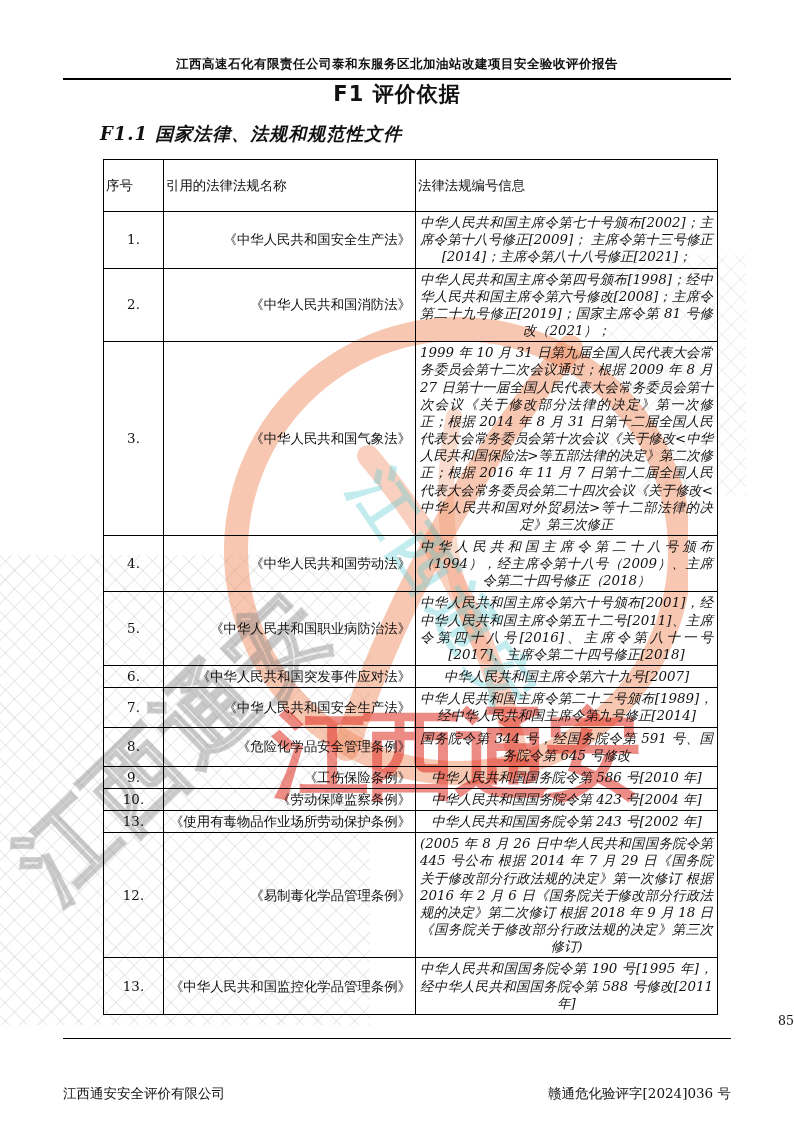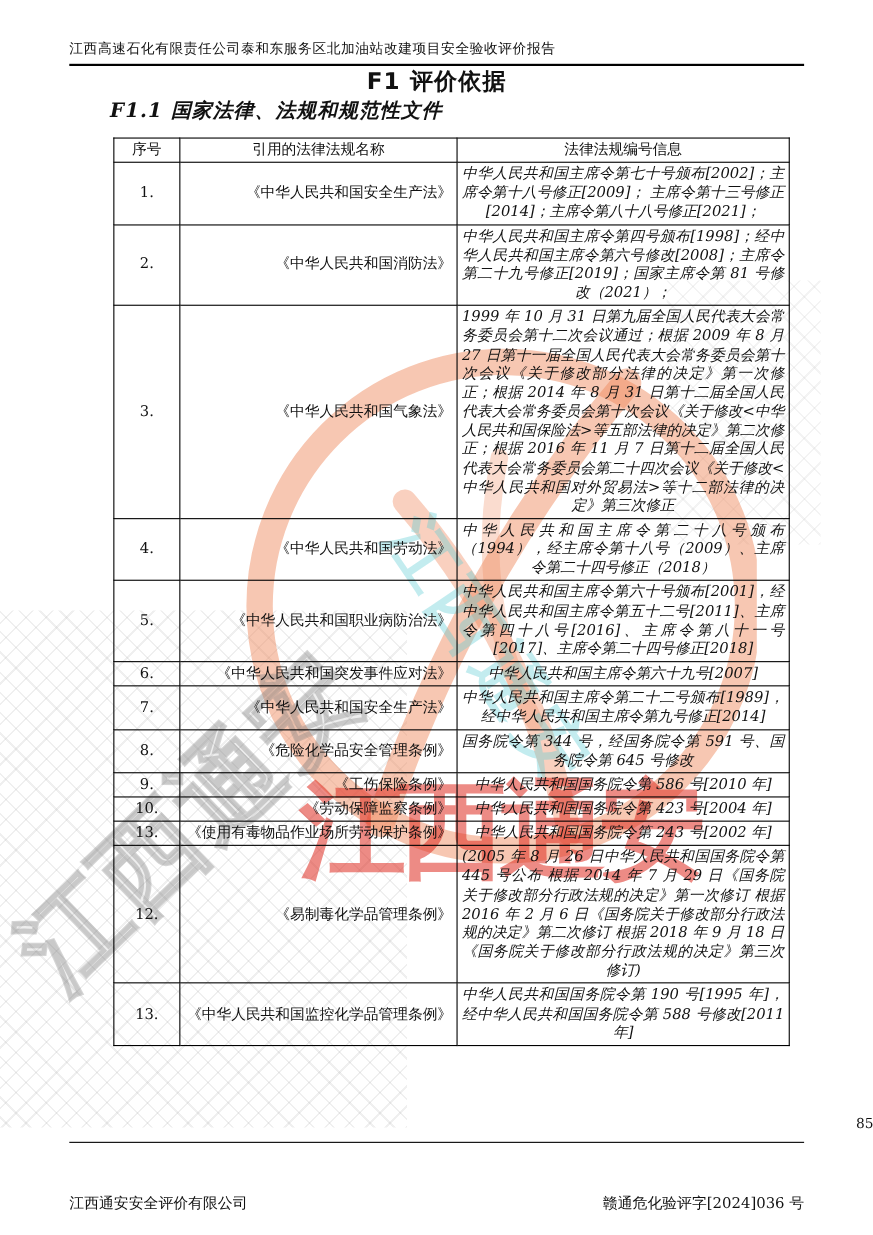--- a/index.html
+++ b/index.html
@@ -32,32 +32,32 @@
     transform:rotate(56deg);transform-origin:left top;
   }
   .wm-red-text{
     position:absolute;left:272px;top:706px;width:380px;
     font-size:97px;font-weight:bold;line-height:1;letter-spacing:-6px;white-space:nowrap;
     color:rgba(222,44,32,0.55);
   }
   .wm-logo{position:absolute;left:218px;top:296px;}
   
   .content{position:absolute;inset:0;z-index:2;padding:0 63px;box-sizing:border-box;}
-  .doc-header{margin-top:36px;font-size:12.5px;letter-spacing:.5px;}
+  .doc-header{margin-top:56px;text-align:center;font-size:12.5px;letter-spacing:.5px;font-weight:bold;}
   .header-rule{margin-top:5px;border-top:2px solid #000;height:0;}
   .doc-title{margin-top:0;text-align:center;font-size:21px;font-weight:bold;
              font-family:"DejaVu Sans","Liberation Sans",sans-serif;letter-spacing:1px;}
-  .section-heading{margin:0 0 0 37px;font-size:18px;font-weight:bold;font-style:italic;letter-spacing:1px;}
+  .section-heading{margin:14px 0 0 37px;font-size:18px;font-weight:bold;font-style:italic;letter-spacing:1px;}
   table.law{border-collapse:collapse;margin:13px 0 0 40px;width:614px;table-layout:fixed;
             font-size:13.4px;line-height:1.28;}
   table.law col.c-no{width:60px;}
   table.law col.c-name{width:252px;}
   table.law col.c-info{width:302px;}
   table.law th,table.law td{border:1px solid #000;padding:2px 4px;vertical-align:middle;}
-  table.law th{font-weight:normal;text-align:center;padding:2px 2px;}
+  table.law th{font-weight:normal;text-align:left;padding:17px 2px;}
   td.cell-no{text-align:center;}
   td.cell-name{text-align:right;padding:2px 14px;}
   td.cell-info{text-align:justify;text-align-last:center;text-justify:inter-character;padding:2px 4px;font-style:italic;}
   
   .page-number{position:absolute;left:0;right:0;top:1013px;text-align:right;font-size:12.5px;z-index:2;}
   .footer-rule{position:absolute;left:63px;right:63px;top:1038px;border-top:1.5px solid #000;z-index:2;}
   .footer-row{position:absolute;left:63px;right:63px;top:1045px;display:flex;
               justify-content:space-between;font-size:13.5px;z-index:2;margin-top:40px;}
 </style>
 </head>

